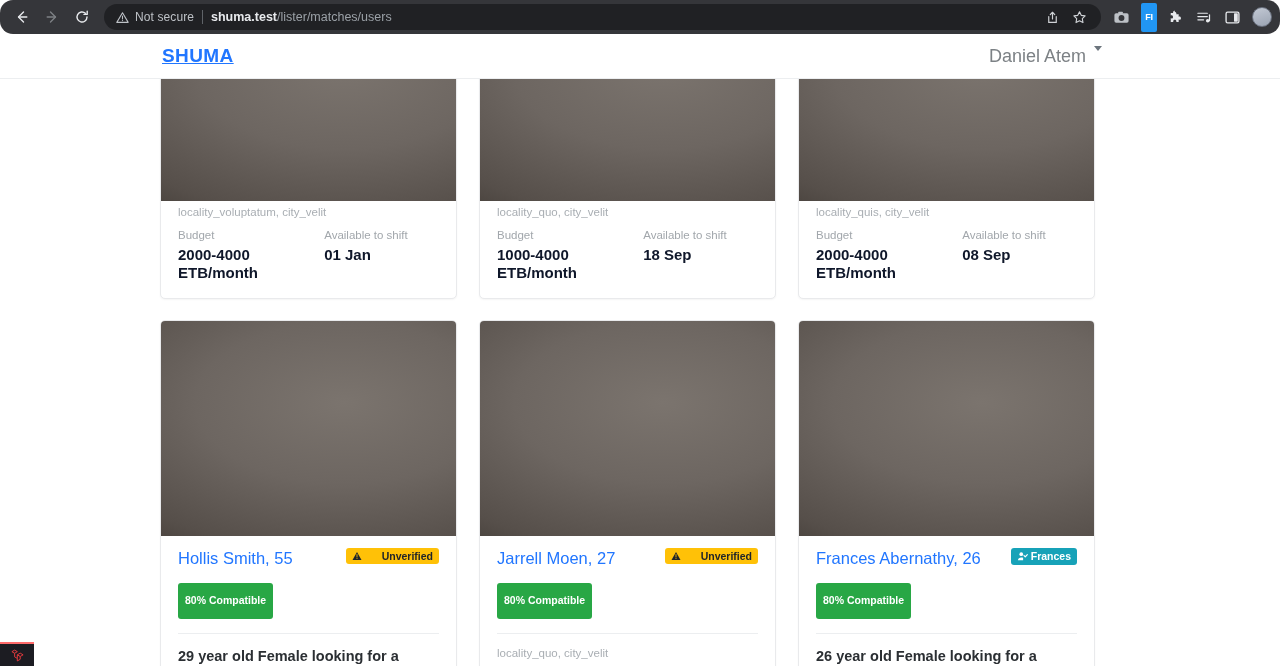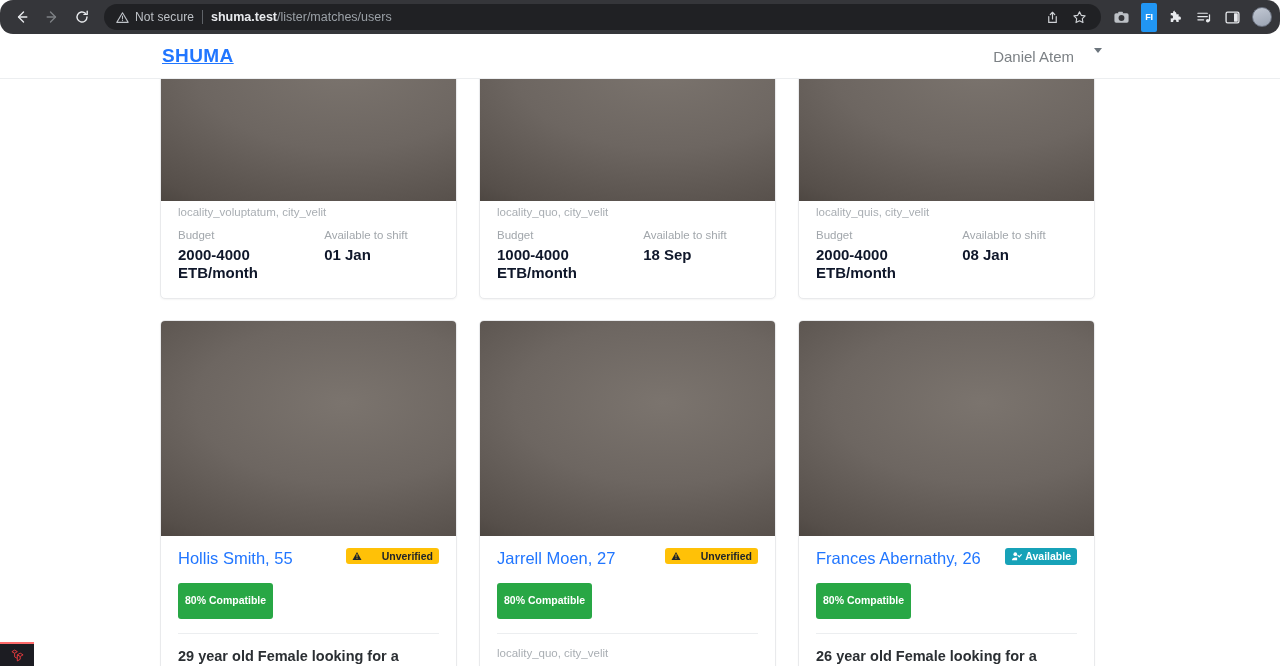--- a/index.html
+++ b/index.html
@@ -92,23 +92,23 @@
     font-size: 19px;
     font-weight: 700;
     letter-spacing: .4px;
     margin-left: 130px;
   }
   .user-menu {
     margin-left: auto;
     margin-right: 146px;
     display: flex;
     align-items: flex-start;
-    gap: 20px;
+    gap: 8px;
     color: #7c8185;
-    font-size: 15px;
+    font-size: 18px;
   }
   .caret {
     width: 0; height: 0;
     border-left: 4px solid transparent;
     border-right: 4px solid transparent;
     border-top: 5px solid #6c757d;
   }
 
   
   .page {
@@ -360,21 +360,21 @@
         <div class="card-photo"></div>
         <div class="card-body">
           <div class="locality">locality_quis, city_velit</div>
           <div class="meta-row">
             <div class="meta-col">
               <div class="meta-label">Budget</div>
               <div class="meta-value">2000-4000 ETB/month</div>
             </div>
             <div class="meta-col right">
               <div class="meta-label">Available to shift</div>
-              <div class="meta-value">08 Jan</div>
+              <div class="meta-value">08 Sep</div>
             </div>
           </div>
         </div>
       </div>
 
     </div>
 
     <div class="row">
 
       <div class="card">
@@ -424,21 +424,21 @@
         <div class="card-photo"></div>
         <div class="card-body">
           <div class="name-row">
             <a class="person-name" href="#">Frances Abernathy, 26</a>
             <span class="badge badge-verified">
               <svg width="11" height="11" viewBox="0 0 16 16">
                 <circle cx="6.2" cy="4.6" r="2.7" fill="#ffffff"></circle>
                 <path d="M1.3 13.6c0-2.7 2.2-4.3 4.9-4.3 1 0 1.9.2 2.7.6v3.7z" fill="#ffffff"></path>
                 <path d="M10.3 6.6l1.7 1.8 3-3.2" fill="none" stroke="#ffffff" stroke-width="1.7" stroke-linecap="round" stroke-linejoin="round"></path>
               </svg>
-              <span>Available</span>
+              <span>Frances</span>
             </span>
           </div>
           <span class="badge-compat">80% Compatible</span>
           <div class="divider"></div>
           <div class="headline">26 year old Female looking for a place.</div>
           <div class="locality">locality_alias, city_velit</div>
           
         </div>
       </div>
 

